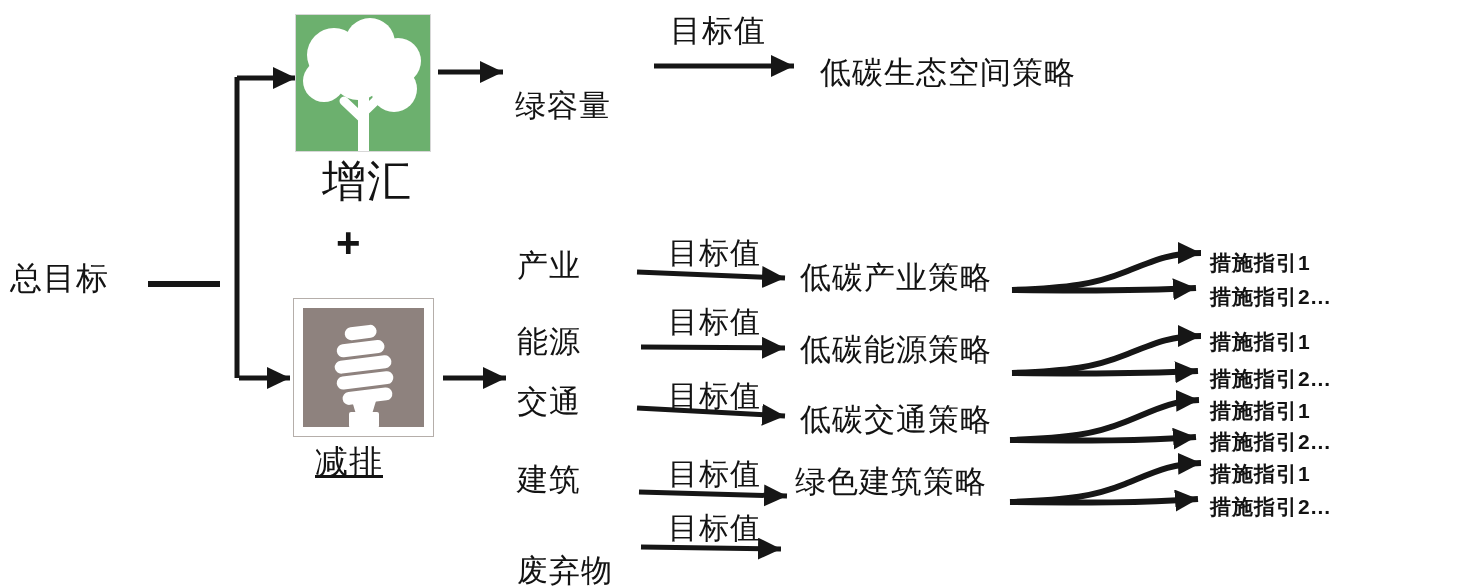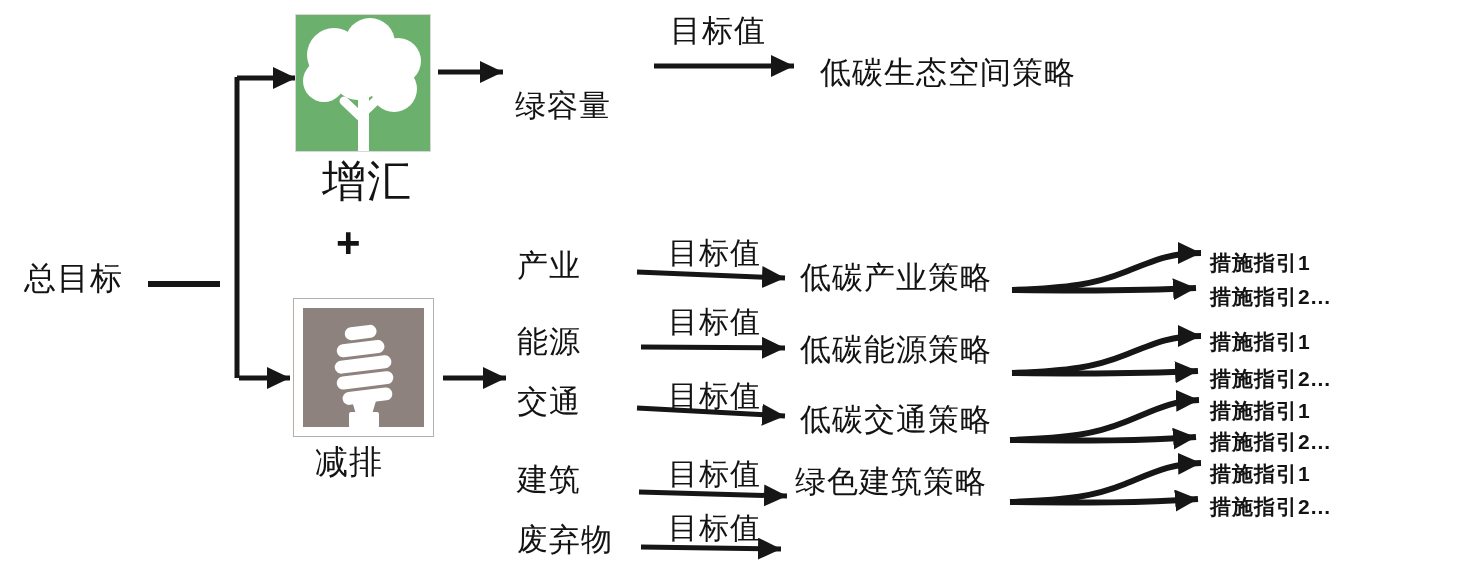--- a/index.html
+++ b/index.html
@@ -3,21 +3,21 @@
 <meta charset="utf-8">
 <style>
   html,body{margin:0;padding:0;background:#ffffff;}
   .canvas{
     position:relative;width:1468px;height:588px;background:#ffffff;overflow:hidden;
     font-family:"Liberation Sans",sans-serif;color:#131313;
   }
   .connectors{position:absolute;left:0;top:0;width:1468px;height:588px;}
   .lbl{position:absolute;white-space:nowrap;color:#131313;line-height:1;letter-spacing:1px;}
   .fs32{font-size:32px;} .fs31{font-size:31px;} .fs30{font-size:30px;}
-  .fs34{font-size:44px;} .fs33{font-size:33px;} .fs21{font-size:21px;font-weight:bold;}
+  .fs34{font-size:44px;} .fs33{font-size:33px;text-decoration:underline;} .fs21{font-size:21px;font-weight:bold;}
   .plus{font-size:42px;font-weight:bold;}
   .icon-box{position:absolute;}
   .tree-box{left:295px;top:14px;width:134px;height:136px;border:1px solid #d7d7d7;}
   .bulb-box{left:293px;top:298px;width:141px;height:139px;}
   svg{display:block;}
 </style>
 </head>
 <body>
 
 <div class="canvas">
@@ -54,21 +54,21 @@
       <path d="M1012,290 C1090,291 1140,291 1196,288" stroke-width="6" marker-end="url(#ah)"></path>
       <path d="M1012,373 C1070,371 1095,367 1125,355 S1170,336 1201,336" stroke-width="6" marker-end="url(#ah)"></path>
       <path d="M1012,373 C1090,374 1140,374 1198,371" stroke-width="6" marker-end="url(#ah)"></path>
       <path d="M1010,440 C1070,438 1095,434 1125,422 S1170,401 1199,400" stroke-width="6" marker-end="url(#ah)"></path>
       <path d="M1010,440 C1090,441 1140,441 1196,437" stroke-width="6" marker-end="url(#ah)"></path>
       <path d="M1010,502 C1070,500 1095,496 1125,484 S1170,464 1201,463" stroke-width="6" marker-end="url(#ah)"></path>
       <path d="M1010,502 C1090,503 1140,503 1198,499" stroke-width="6" marker-end="url(#ah)"></path>
     </g>
   </svg>
 
-  <div class="lbl fs32" style="left:24px;top:262px">总目标</div>
+  <div class="lbl fs32" style="left:10px;top:262px">总目标</div>
 
   <div class="icon-box tree-box">
     <svg width="134" height="136" viewBox="0 0 134 136">
       <rect x="0" y="0" width="134" height="136" fill="#6cb06e"></rect>
       <g fill="#ffffff">
         <circle cx="38" cy="40" r="27"></circle>
         <circle cx="74" cy="28" r="25"></circle>
         <circle cx="102" cy="46" r="23"></circle>
         <circle cx="28" cy="66" r="21"></circle>
         <circle cx="62" cy="58" r="27"></circle>
@@ -104,21 +104,21 @@
   <div class="lbl fs33" style="left:315px;top:445px">减排</div>
 
   <div class="lbl fs31" style="left:515px;top:90px">绿容量</div>
   <div class="lbl fs31" style="left:670px;top:15px">目标值</div>
   <div class="lbl fs31" style="left:820px;top:57px">低碳生态空间策略</div>
 
   <div class="lbl fs31" style="left:517px;top:250px">产业</div>
   <div class="lbl fs31" style="left:517px;top:326px">能源</div>
   <div class="lbl fs31" style="left:517px;top:386px">交通</div>
   <div class="lbl fs31" style="left:517px;top:464px">建筑</div>
-  <div class="lbl fs31" style="left:517px;top:524px">废弃物</div>
+  <div class="lbl fs31" style="left:517px;top:555px">废弃物</div>
 
   <div class="lbl fs30" style="left:668px;top:238px">目标值</div>
   <div class="lbl fs30" style="left:668px;top:307px">目标值</div>
   <div class="lbl fs30" style="left:668px;top:381px">目标值</div>
   <div class="lbl fs30" style="left:668px;top:459px">目标值</div>
   <div class="lbl fs30" style="left:668px;top:513px">目标值</div>
 
   <div class="lbl fs31" style="left:800px;top:262px">低碳产业策略</div>
   <div class="lbl fs31" style="left:800px;top:334px">低碳能源策略</div>
   <div class="lbl fs31" style="left:800px;top:404px">低碳交通策略</div>

